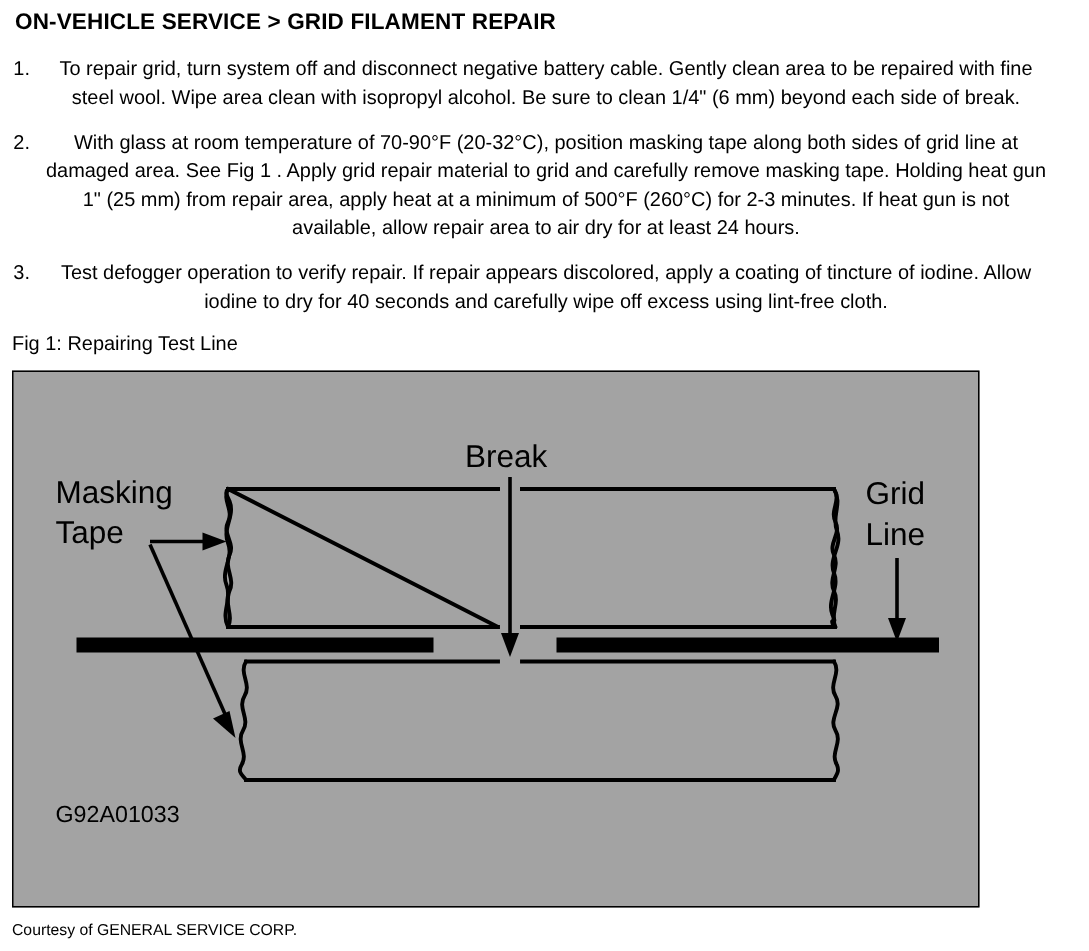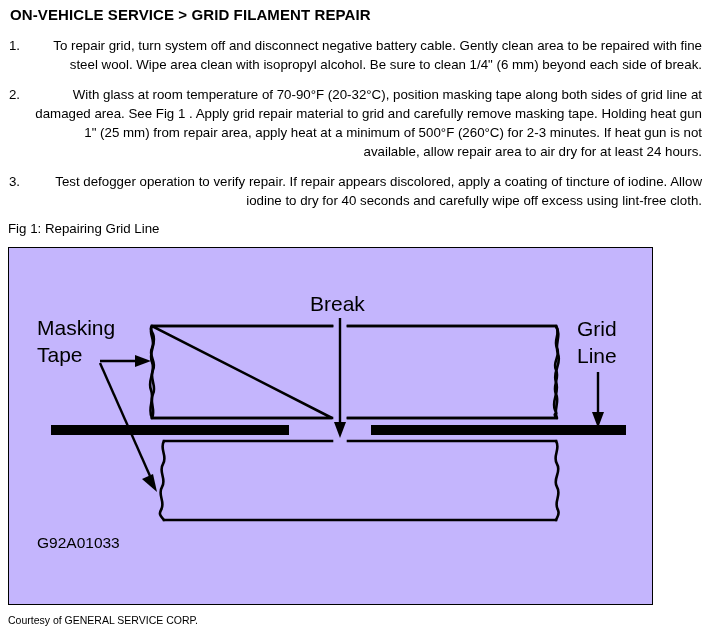--- a/index.html
+++ b/index.html
@@ -52,42 +52,42 @@
   .step-num {
     width: 26px;
     min-width: 26px;
     text-align: right;
     padding-right: 6px;
     box-sizing: border-box;
   }
   .step-text {
     flex: 1;
     padding-right: 14px;
-    text-align: right;
+    text-align: center;
   }
 
   
   .fig-caption {
     position: absolute;
     left: 8px;
     top: 220px;
     font-size: 13.3px;
     line-height: 18px;
   }
 
   
   .figure-box {
     position: absolute;
     left: 8px;
     top: 247px;
     width: 645px;
     height: 358px;
     border: 1.6px solid #000000;
     box-sizing: border-box;
-    background: #c4b5fd;
+    background: #a3a3a3;
     text-align: center;
   }
   .figure-box svg {
     display: block;
   }
 
   .dgm-label {
     font-family: "Liberation Sans", sans-serif;
     font-size: 21px;
     fill: #000000;
@@ -127,21 +127,21 @@
       <div class="step-text">With glass at room temperature of 70-90°F (20-32°C), position masking tape along both sides of grid line at damaged area. See Fig 1 . Apply grid repair material to grid and carefully remove masking tape. Holding heat gun 1" (25 mm) from repair area, apply heat at a minimum of 500°F (260°C) for 2-3 minutes. If heat gun is not available, allow repair area to air dry for at least 24 hours.</div>
     </div>
 
     <div class="step">
       <div class="step-num">3.</div>
       <div class="step-text">Test defogger operation to verify repair. If repair appears discolored, apply a coating of tincture of iodine. Allow iodine to dry for 40 seconds and carefully wipe off excess using lint-free cloth.</div>
     </div>
 
   </div>
 
-  <div class="fig-caption">Fig 1: Repairing Grid Line</div>
+  <div class="fig-caption">Fig 1: Repairing Test Line</div>
 
   <div class="figure-box">
     <svg width="642" height="355" viewBox="0 0 642 355" xmlns="http://www.w3.org/2000/svg">
 
       <path d="M 143,78
                L 323,78
                M 339,78
                L 547,78
                C 553,88 545,96 549,106
                C 553,116 543,124 547,134

